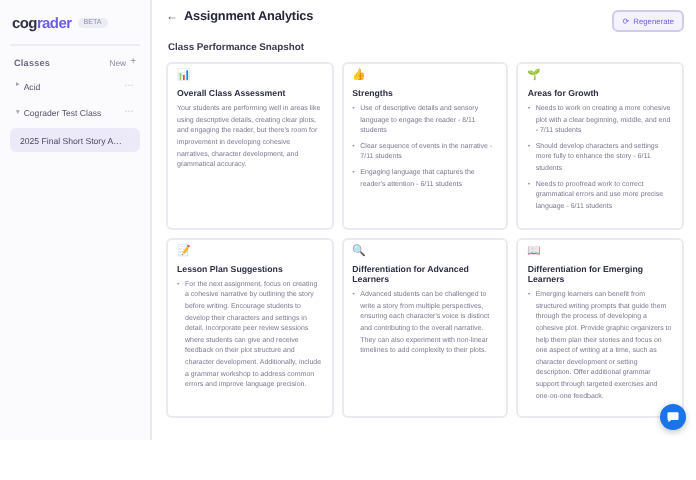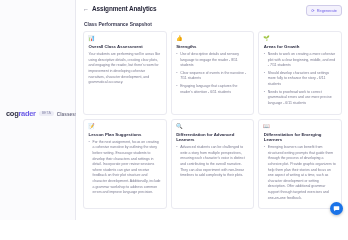--- a/index.html
+++ b/index.html
@@ -9,21 +9,21 @@
     background: #ffffff;
     overflow: hidden;
   }
   .app { display: flex; width: 348px; height: 220px; }
 
   
   .sidebar {
     width: 76px; height: 220px;
     background: #fbfbfd;
     border-right: 1px solid #e8e8ef;
-    display: flex; 
+    display: flex; flex-direction: column;
     padding: 5px 5px 0 5px;
     flex: 0 0 76px;
   }
   .brand-row { display: flex; align-items: center; gap: 3px; padding: 2px 1px 0 1px; }
   .brand-logo {
     font-size: 7.5px; font-weight: bold; letter-spacing: -0.3px;
     color: #2f3044;
   }
   .brand-logo .accent { color: #6c5ce7; }
   .brand-badge {

